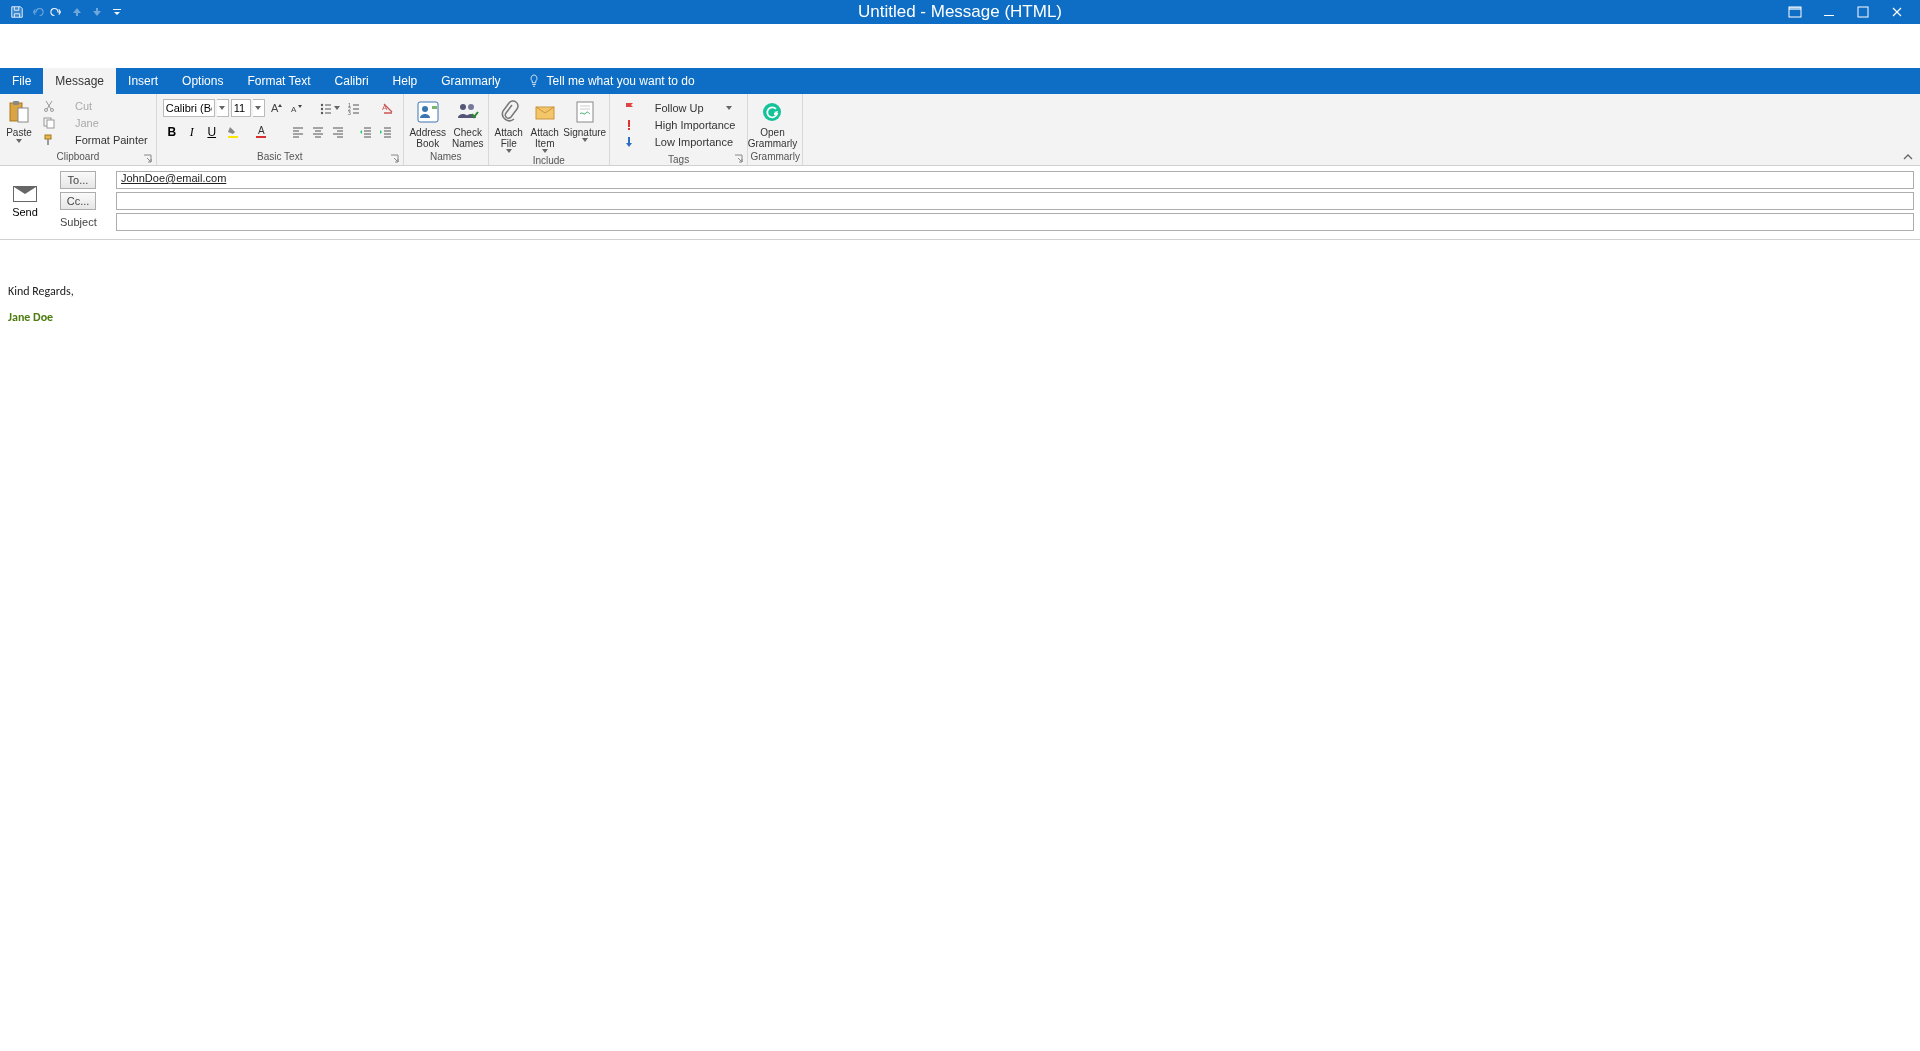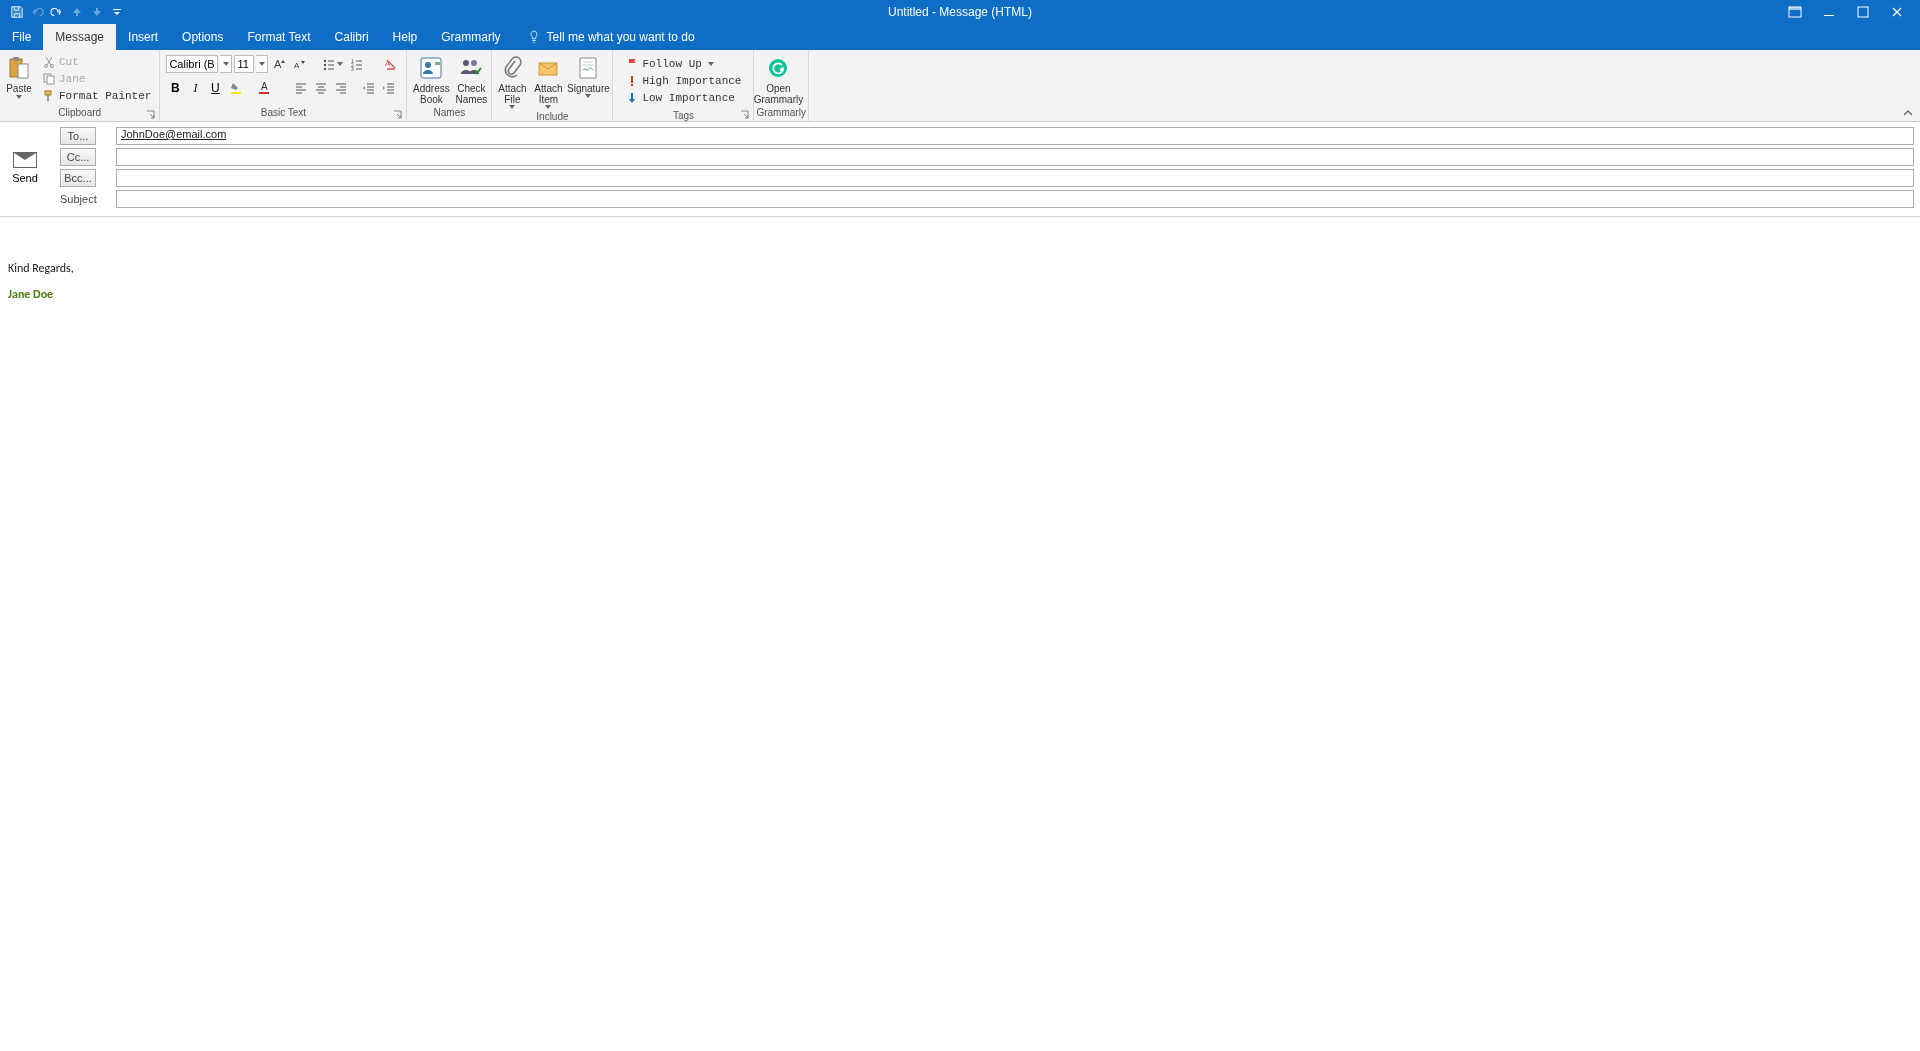--- a/index.html
+++ b/index.html
@@ -3,46 +3,46 @@
 <meta charset="utf-8">
 <style>
 * { margin: 0; padding: 0; box-sizing: border-box; }
 body { font-family: 'Segoe UI', Tahoma, sans-serif; font-size: 11px; background: #fff; overflow: hidden; width: 1920px; height: 1051px; }
 
 
 .titlebar { background: #0e6dc4; height: 24px; display: flex; align-items: center; color: #fff; position: relative; }
 .qat { display: flex; align-items: center; gap: 2px; padding-left: 8px; }
 .qat-btn { width: 18px; height: 18px; display: flex; align-items: center; justify-content: center; cursor: pointer; color: #fff; opacity: 0.95; }
 .qat-btn.dim { opacity: 0.4; }
-.title-text { position: absolute; left: 50%; transform: translateX(-50%); font-size: 12px; }
+.title-text { position: absolute; left: 50%; transform: translateX(-50%); font-size: 17px; }
 .win-controls { margin-left: auto; display: flex; align-items: center; gap: 4px; padding-right: 8px; }
 .win-btn { width: 30px; height: 20px; display: flex; align-items: center; justify-content: center; cursor: pointer; }
 
 
-.tabs { background: #0e6dc4; height: 26px; display: flex; align-items: stretch; color: #fff; font-size: 12px; }
+.tabs { background: #0e6dc4; height: 26px; display: flex; align-items: stretch; color: #fff; font-size: 12px; margin-top: 44px; }
 .tab { padding: 0 12px; display: flex; align-items: center; cursor: pointer; }
 .tab.active { background: #f3f3f3; color: #333; }
 .tell-me { display: flex; align-items: center; gap: 6px; margin-left: 6px; padding: 0 8px; cursor: text; }
 .tell-me svg { opacity: 0.9; }
 
 
 .ribbon { background: #f3f3f3; border-bottom: 1px solid #d0d0d0; height: 72px; display: flex; align-items: stretch; position: relative; }
 .group { border-right: 1px solid #d8d8d8; display: flex; flex-direction: column; padding: 2px 2px 0 2px; }
 .group-body { flex: 1; display: flex; align-items: flex-start; }
 .group-label { text-align: center; font-size: 10px; color: #555; height: 14px; position: relative; }
 .group-launcher { position: absolute; right: 1px; bottom: 1px; width: 10px; height: 10px; cursor: pointer; }
 .collapse-ribbon { position: absolute; right: 6px; bottom: 2px; cursor: pointer; color: #666; }
 
 .big-btn { display: flex; flex-direction: column; align-items: center; justify-content: center; width: 36px; padding: 2px 4px; cursor: pointer; font-size: 10px; color: #333; text-align: center; line-height: 1.1; }
 .big-btn .ico { width: 28px; height: 28px; display: flex; align-items: center; justify-content: center; margin-bottom: 1px; }
 .big-btn.wide { width: 44px; }
 .big-btn.narrow { width: 34px; }
 
 .small-stack { display: flex; flex-direction: column; gap: 1px; padding: 2px; }
-.small-btn { display: flex; align-items: center; gap: 3px; height: 16px; cursor: pointer; padding: 0 4px; font-size: 11px; color: #333; font-family: Liberation Mono, monospace; }
+.small-btn { display: flex; align-items: center; gap: 19px; height: 16px; cursor: pointer; padding: 0 4px; font-size: 11px; color: #333; }
 .small-btn.dis { color: #aaa; }
 .small-ico { width: 14px; height: 14px; display: flex; align-items: center; justify-content: center; }
 
 .font-row { display: flex; align-items: center; gap: 2px; height: 20px; }
 .font-name, .font-size { border: 1px solid #bbb; background: #fff; height: 18px; font-size: 11px; padding: 0 2px; }
 .font-name { width: 52px; }
 .font-size { width: 20px; }
 .dd-caret { border: 1px solid #bbb; border-left: none; width: 12px; height: 18px; background: #fff; display: flex; align-items: center; justify-content: center; cursor: pointer; }
 .icon-btn { width: 18px; height: 18px; display: flex; align-items: center; justify-content: center; cursor: pointer; }
 .icon-btn.wcaret { width: 26px; }
@@ -444,24 +444,20 @@
   <div class="fields-col">
     <div class="field-row">
       <div class="field-btn">To...</div>
       <div class="field-input"><span class="email-chip">JohnDoe@email.com</span></div>
     </div>
     <div class="field-row">
       <div class="field-btn">Cc...</div>
       <input class="field-input" value="" style="">
     </div>
     <div class="field-row">
-      <div class="field-btn">Bcc...</div>
-      <input class="field-input" value="" style="">
-    </div>
-    <div class="field-row">
       <div class="field-label">Subject</div>
       <input class="field-input subject" value="" style="">
     </div>
   </div>
 </div>
 
 <div class="email-body">
   <div class="sig-line">Kind Regards,</div>
   <div class="sig-name">Jane Doe</div>
 </div>

